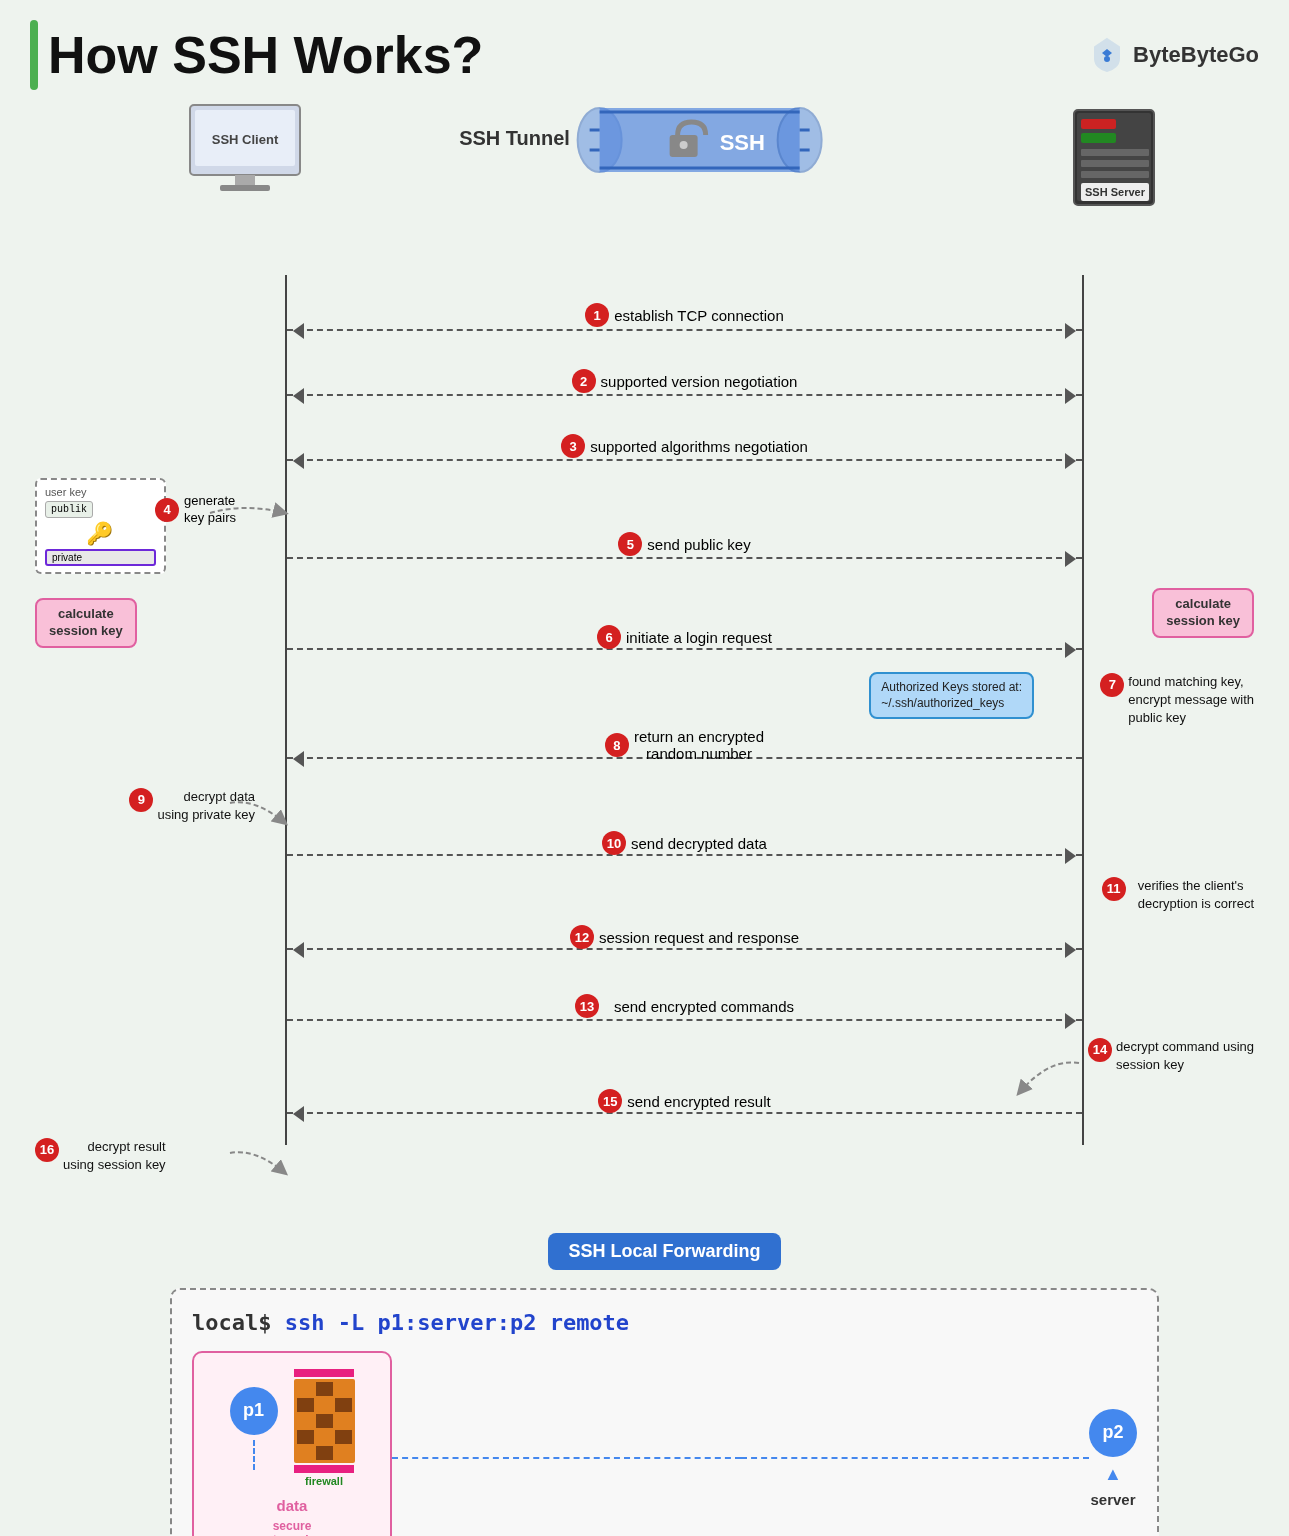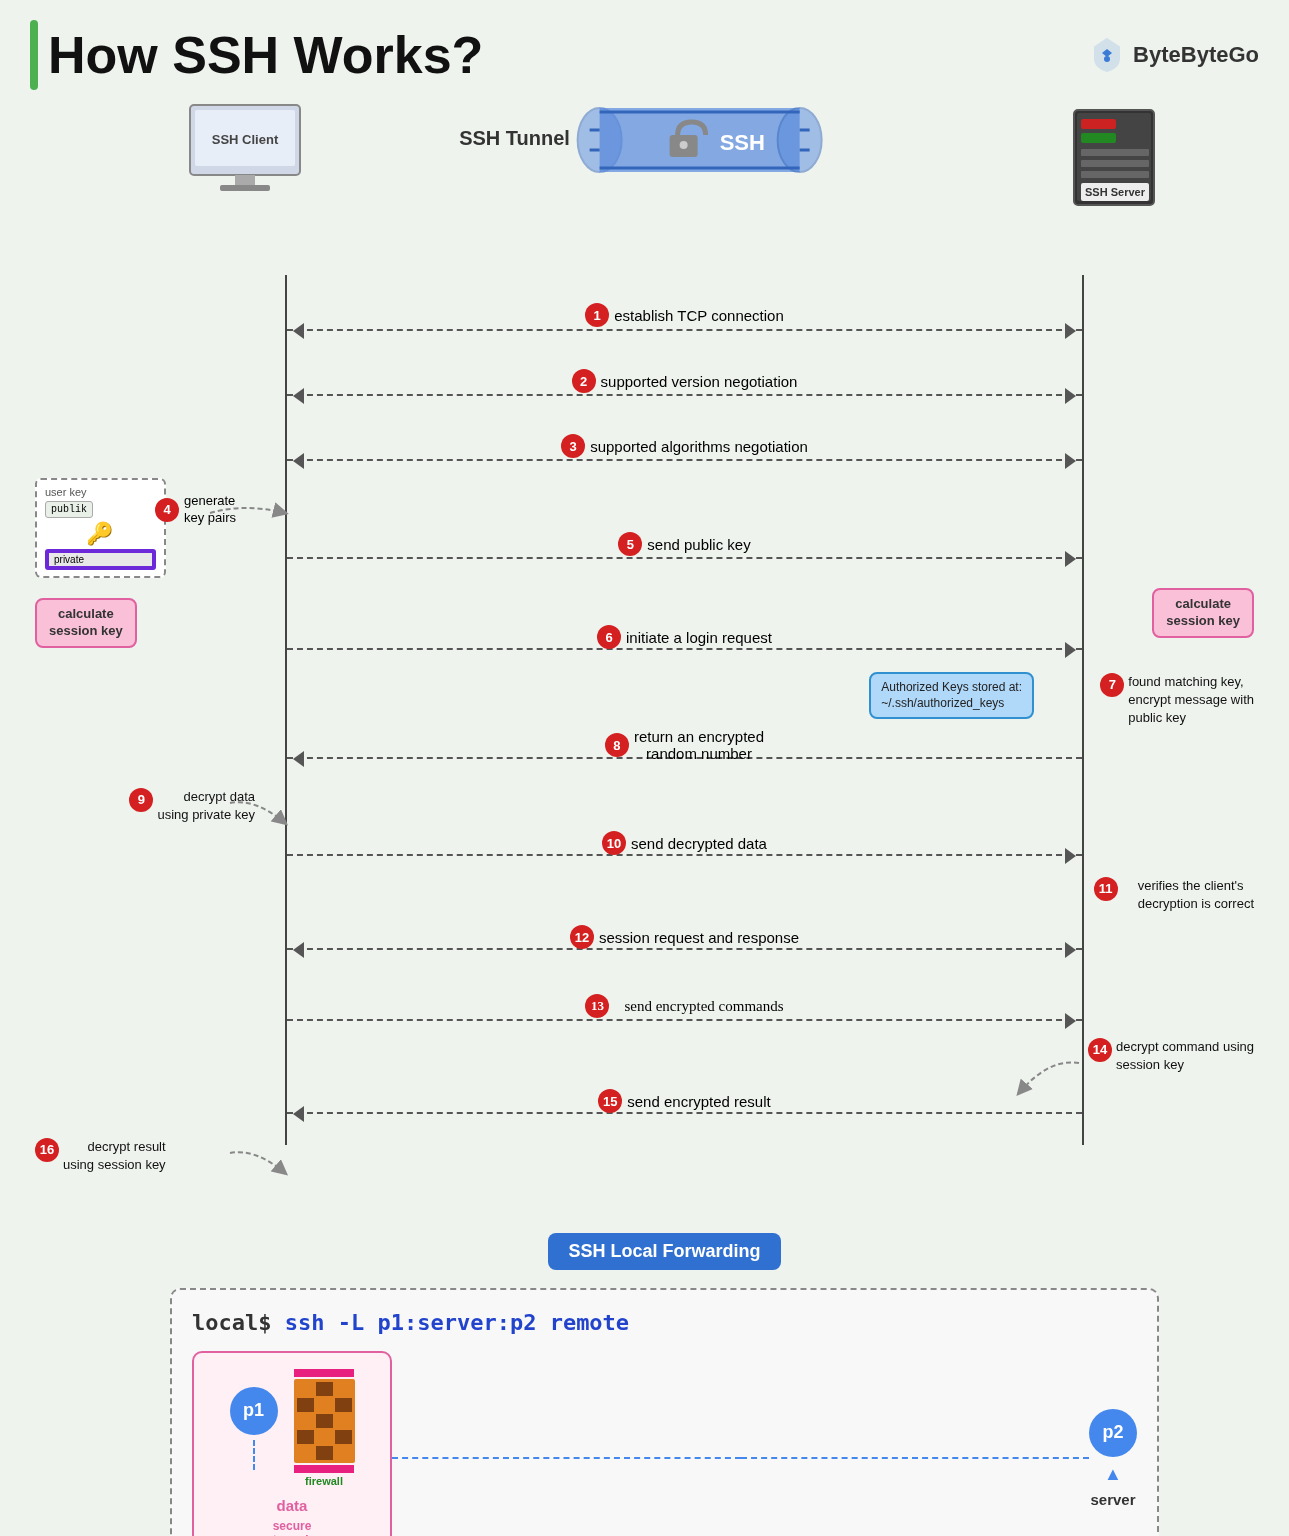--- a/index.html
+++ b/index.html
@@ -307,21 +307,21 @@
 
     <div class="seq-step" style="height:110px;">
 
       <div style="position:absolute; left:5px; top:5px; border:2px dashed #888; border-radius:6px; background:white; padding:6px 8px; width:131px;">
         <div style="font-size:11px; color:#555; margin-bottom:3px;">user key</div>
         <div style="display:flex; gap:4px; margin-bottom:3px;font-family:Liberation Mono, monospace;">
           <div style="background:#e8f0e8; border:1px solid #aaa; border-radius:3px; padding:2px 5px; font-size:10px;">publik</div>
         </div>
 
         <div style="font-size:22px; text-align:center;">🔑</div>
-        <div style="background:#e8e8e8; border:4px solid #6d28d9; border-radius:3px; padding:1px 5px; font-size:10px; margin-top:2px;">private</div>
+        <div style="background:#e8e8e8; border:2px solid #6d28d9; border-radius:3px; padding:1px 5px; font-size:10px; margin-top:2px;">private</div>
       </div>
 
       <div style="position:absolute; left:125px; top:20px; display:flex; align-items:center; gap:5px;">
         <span class="badge">4</span>
         <span style="font-size:13px; line-height:1.3;">generate<br>key pairs</span>
       </div>
 
       <svg style="position:absolute; left:175px; top:25px; width:85px; height:30px;" viewBox="0 0 85 30">
         <path d="M 5 15 Q 40 5 80 15" stroke="#888" stroke-width="2" stroke-dasharray="5,3" fill="none" marker-end="url(#arrowhead)"></path>
         <defs>
@@ -396,36 +396,36 @@
       <div class="arrow ltr" style="top:72px;"></div>
       <div style="position:absolute; top:48px; left:257px; right:177px; display:flex; align-items:center; justify-content:center; gap:5px;">
         <span class="badge">10</span>
         <span style="font-size:15px;">send decrypted data</span>
       </div>
     </div>
 
     <div class="seq-step" style="height:95px;">
 
       <div style="position:absolute; right:5px; top:4px; font-size:13px; color:#111; line-height:1.4; max-width:210px;">
-        <div style="display:flex; align-items:flex-start; gap:20px;">
+        <div style="display:flex; align-items:flex-start; gap:12px;">
           <span class="badge">11</span>
           <span>verifies the client's<br>decryption is correct</span>
         </div>
       </div>
 
       <div class="arrow bidir" style="top:76px;"></div>
       <div style="position:absolute; top:52px; left:257px; right:177px; display:flex; align-items:center; justify-content:center; gap:5px;">
         <span class="badge">12</span>
         <span style="font-size:15px;">session request and response</span>
       </div>
     </div>
 
     <div class="seq-step" style="height:65px;">
       <div class="arrow ltr" style="top:52px;"></div>
-      <div style="position:absolute; top:26px; left:257px; right:177px; display:flex; align-items:center; justify-content:center; gap:15px;font-family:Liberation Serif, serif;">
+      <div style="position:absolute; top:26px; left:257px; right:177px; display:flex; align-items:center; justify-content:center; gap:15px;">
         <span class="badge">13</span>
         <span style="font-size:15px;">send encrypted commands</span>
       </div>
     </div>
 
     <div class="seq-step" style="height:100px;">
 
       <div style="position:absolute; right:5px; top:5px; font-size:13px; color:#111; line-height:1.4; max-width:210px;">
         <div style="display:flex; align-items:flex-start; gap:4px;">
           <span class="badge">14</span>

